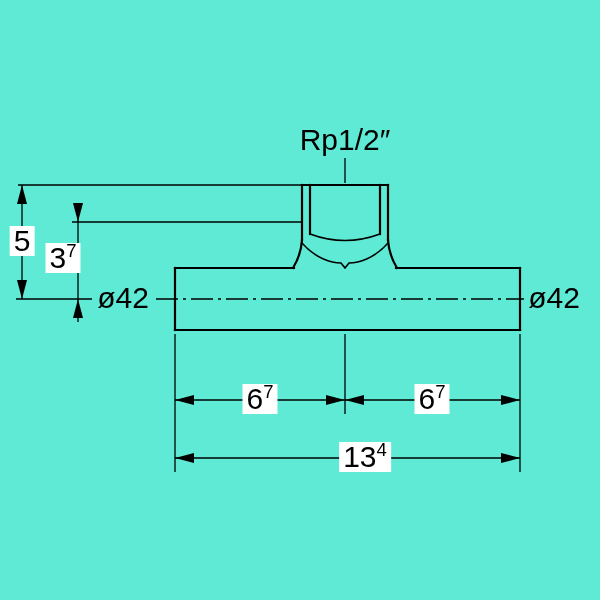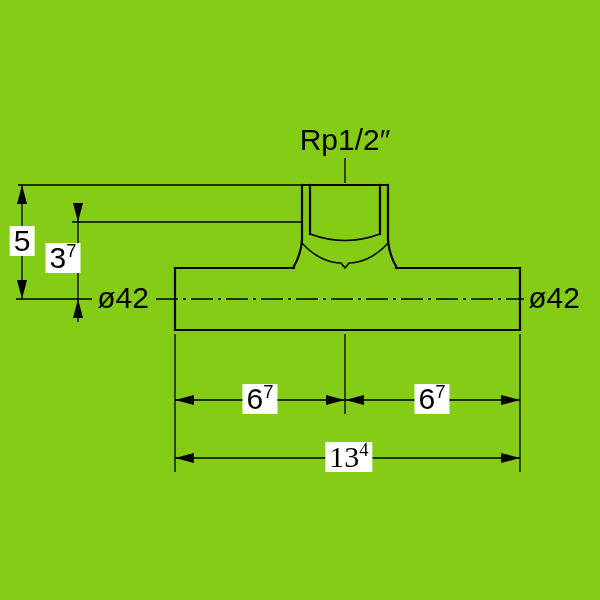--- a/index.html
+++ b/index.html
@@ -4,21 +4,21 @@
 <style>
   html, body {
     margin: 0;
     padding: 0;
     background: #ffffff;
   }
   #stage {
     position: relative;
     width: 600px;
     height: 600px;
-    background: #84cc16;
+    background: #5eead4;
     font-family: "Liberation Sans", sans-serif;
     color: #000;
     overflow: hidden;
   }
   #linework {
     position: absolute;
     left: 0;
     top: 0;
   }
   .label {
@@ -131,17 +131,17 @@
   </div>
 
   <div class="label onLine" style="left:260px; top:399px;">
     <span>6</span><sup>7</sup>
   </div>
 
   <div class="label onLine" style="left:432px; top:399px;">
     <span>6</span><sup>7</sup>
   </div>
 
-  <div class="label onLine" style="left:349px; top:457px;font-family:Liberation Serif, serif;">
+  <div class="label onLine" style="left:365px; top:457px;">
     <span>13</span><sup>4</sup>
   </div>
 
 </div>
 
 </body></html>

